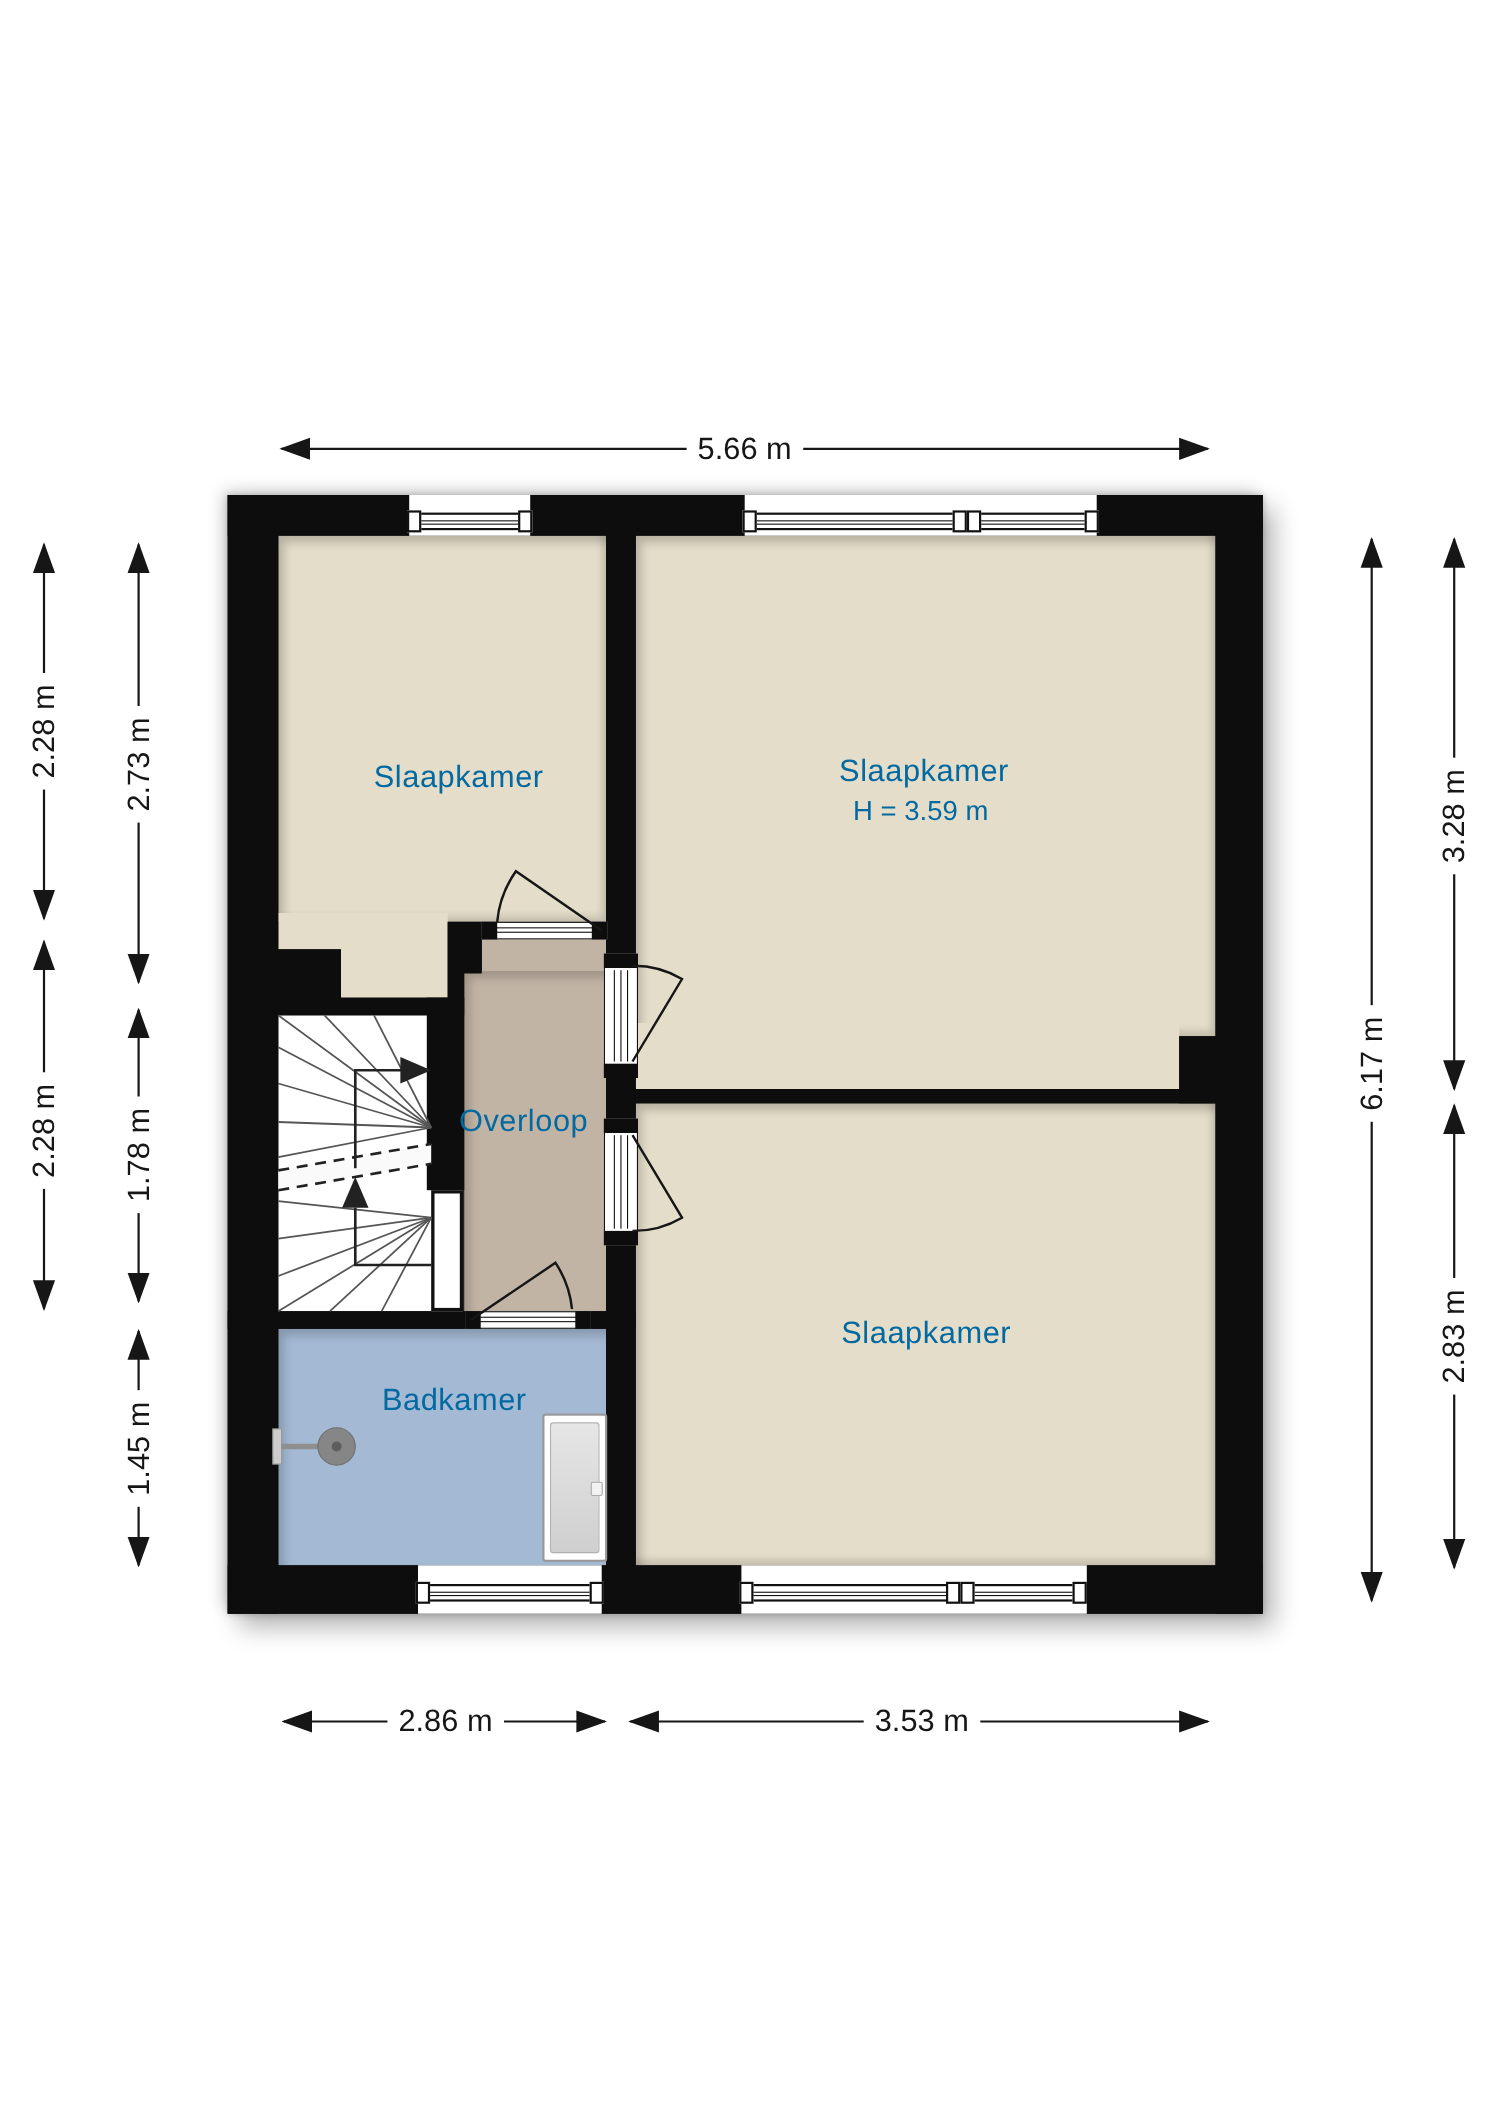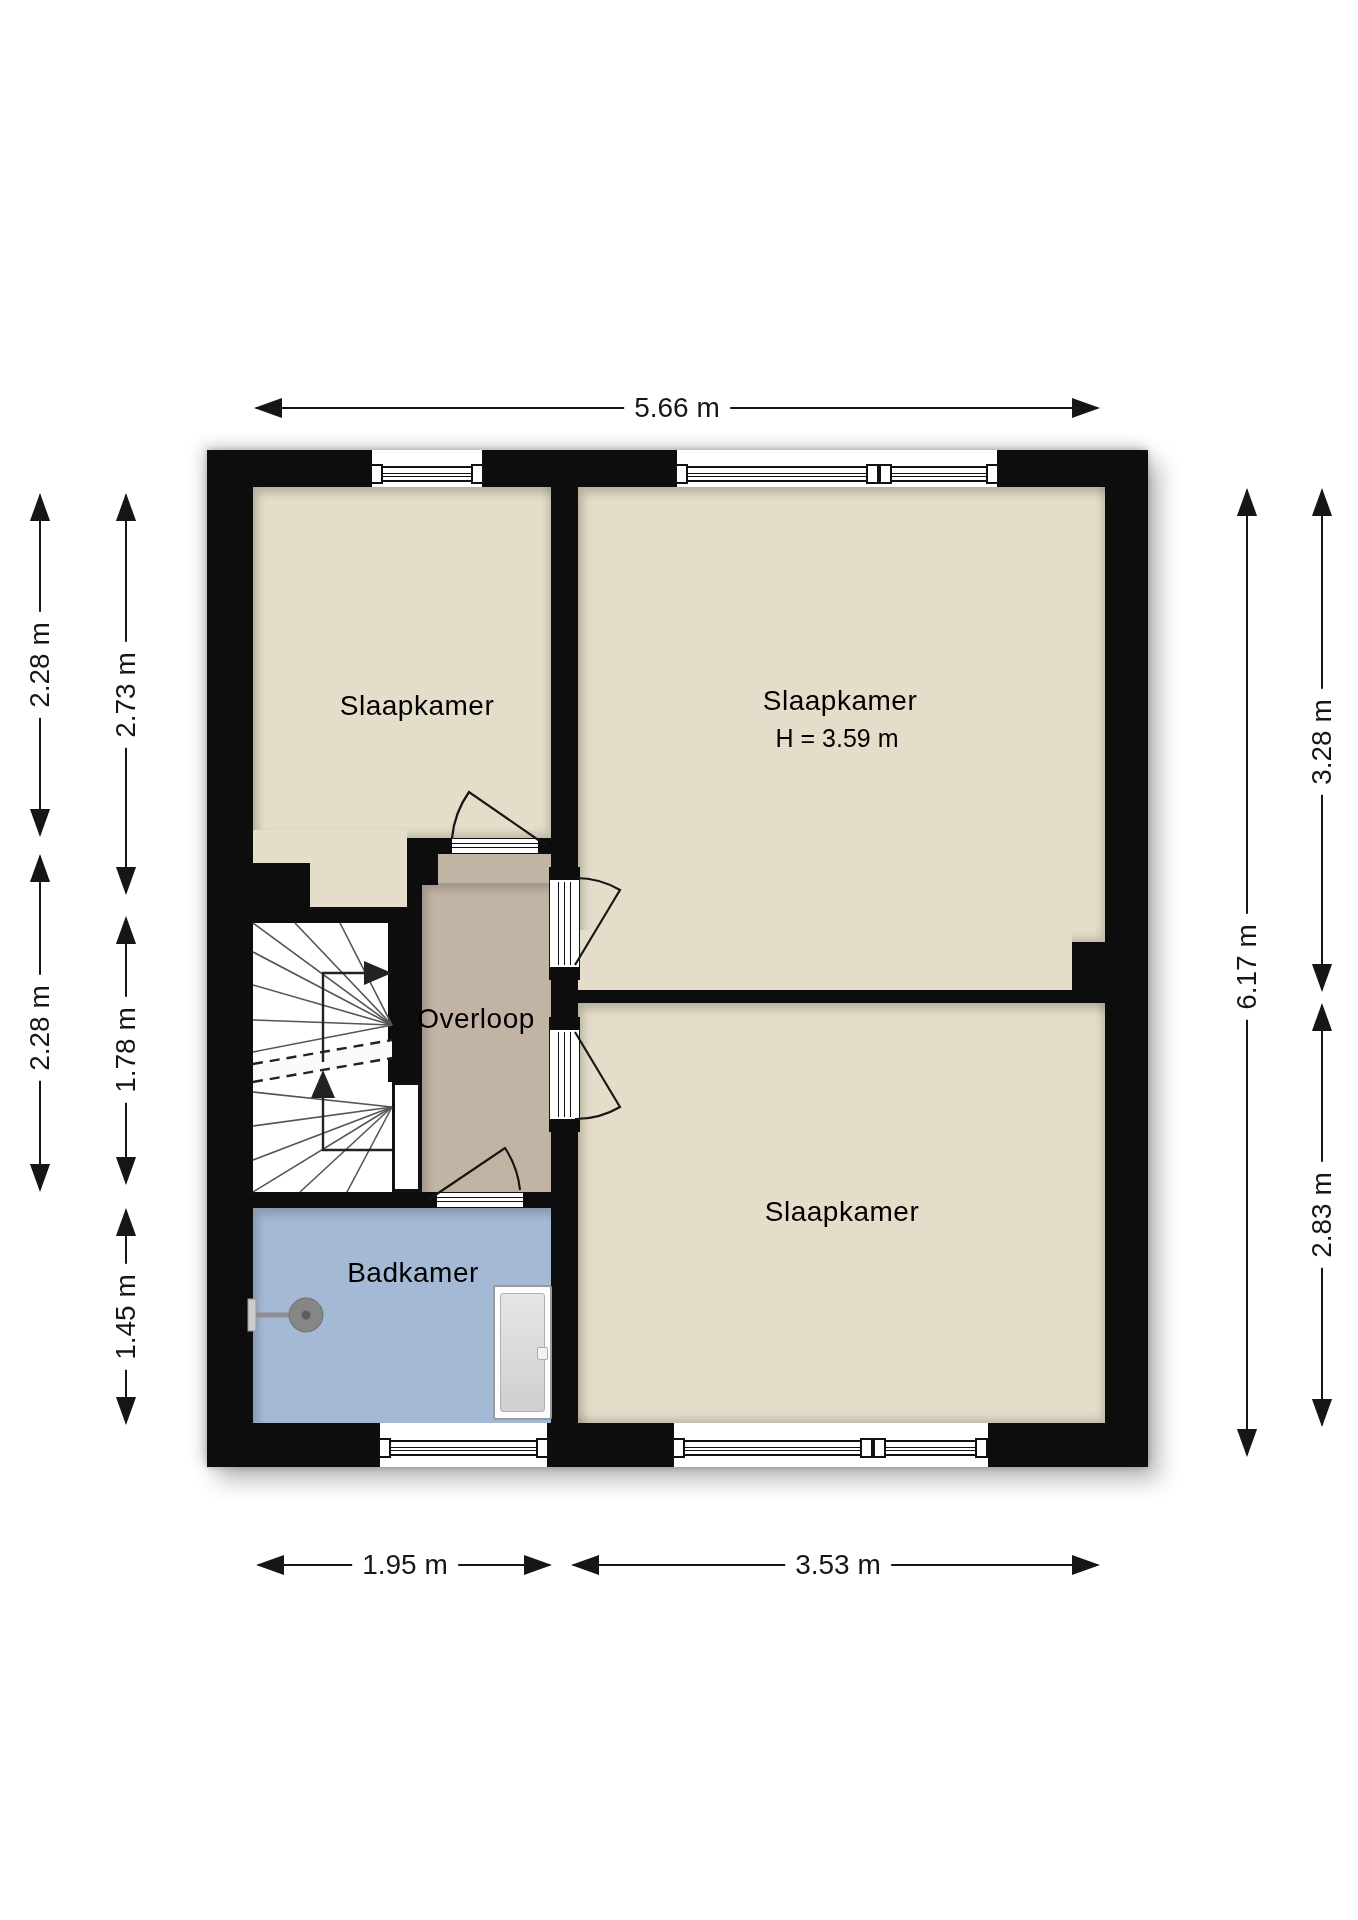--- a/index.html
+++ b/index.html
@@ -15,21 +15,21 @@
               box-shadow:10px 12px 22px rgba(0,0,0,.30), -5px -5px 14px rgba(0,0,0,.16), 0 0 6px rgba(0,0,0,.2);}
   
   .gap{position:absolute;background:#ffffff;}
   .frame{position:absolute;background:#fff;border:2px solid #111;box-sizing:border-box;}
   .frame .ln-h{position:absolute;left:0;right:0;height:0;border-top:1.5px solid #111;}
   .endblock{position:absolute;background:#fff;border:2px solid #111;box-sizing:border-box;}
   .sill{position:absolute;background:#fff;border:1.5px solid #111;box-sizing:border-box;}
   .block{position:absolute;background:#0d0d0d;}
   .jamb{position:absolute;background:#fff;border:3px solid #111;box-sizing:border-box;}
   
-  .lbl{position:absolute;transform:translate(-50%,-50%);font-size:28px;color:#000000;white-space:nowrap;letter-spacing:.5px;}
+  .lbl{position:absolute;transform:translate(-50%,-50%);font-size:28px;color:#0369a1;white-space:nowrap;letter-spacing:.5px;}
   .lbl.note{font-size:25px;letter-spacing:0;}
   .dim{position:absolute;transform:translate(-50%,-50%);font-size:28px;color:#161616;background:#fff;
        padding:1px 10px;white-space:nowrap;}
   .dim.v{transform:translate(-50%,-50%) rotate(-90deg);}
   
   .tub{position:absolute;left:493px;top:1285px;width:59px;height:135px;background:#fdfdfd;
        border:2px solid #9a9a9a;border-radius:3px;box-sizing:border-box;}
   .tub-inner{position:absolute;left:5px;top:6px;right:5px;bottom:6px;background:linear-gradient(180deg,#e6e6e6,#cfcfcf);
        border:1.5px solid #b0b0b0;border-radius:3px;}
   .tub-faucet{position:absolute;right:2px;top:60px;width:9px;height:11px;background:#f2f2f2;border:1px solid #ababab;border-radius:2px;}
@@ -218,21 +218,21 @@
   </svg>
 
   <div class="lbl" style="left:417px;top:706px;">Slaapkamer</div>
   <div class="lbl" style="left:840px;top:701px;">Slaapkamer</div>
   <div class="lbl note" style="left:837px;top:738px;">H = 3.59 m</div>
   <div class="lbl" style="left:476px;top:1019px;">Overloop</div>
   <div class="lbl" style="left:413px;top:1273px;">Badkamer</div>
   <div class="lbl" style="left:842px;top:1212px;">Slaapkamer</div>
 
   <div class="dim" style="left:677px;top:408px;text-align:center;">5.66 m</div>
-  <div class="dim" style="left:405px;top:1565px;">1.95 m</div>
+  <div class="dim" style="left:405px;top:1565px;">2.86 m</div>
   <div class="dim" style="left:838px;top:1565px;">3.53 m</div>
   <div class="dim v" style="left:40px;top:665px;">2.28 m</div>
   <div class="dim v" style="left:40px;top:1028px;">2.28 m</div>
   <div class="dim v" style="left:126px;top:695px;">2.73 m</div>
   <div class="dim v" style="left:126px;top:1050px;">1.78 m</div>
   <div class="dim v" style="left:126px;top:1317px;">1.45 m</div>
   <div class="dim v" style="left:1247px;top:967px;">6.17 m</div>
   <div class="dim v" style="left:1322px;top:742px;">3.28 m</div>
   <div class="dim v" style="left:1322px;top:1215px;">2.83 m</div>
 

